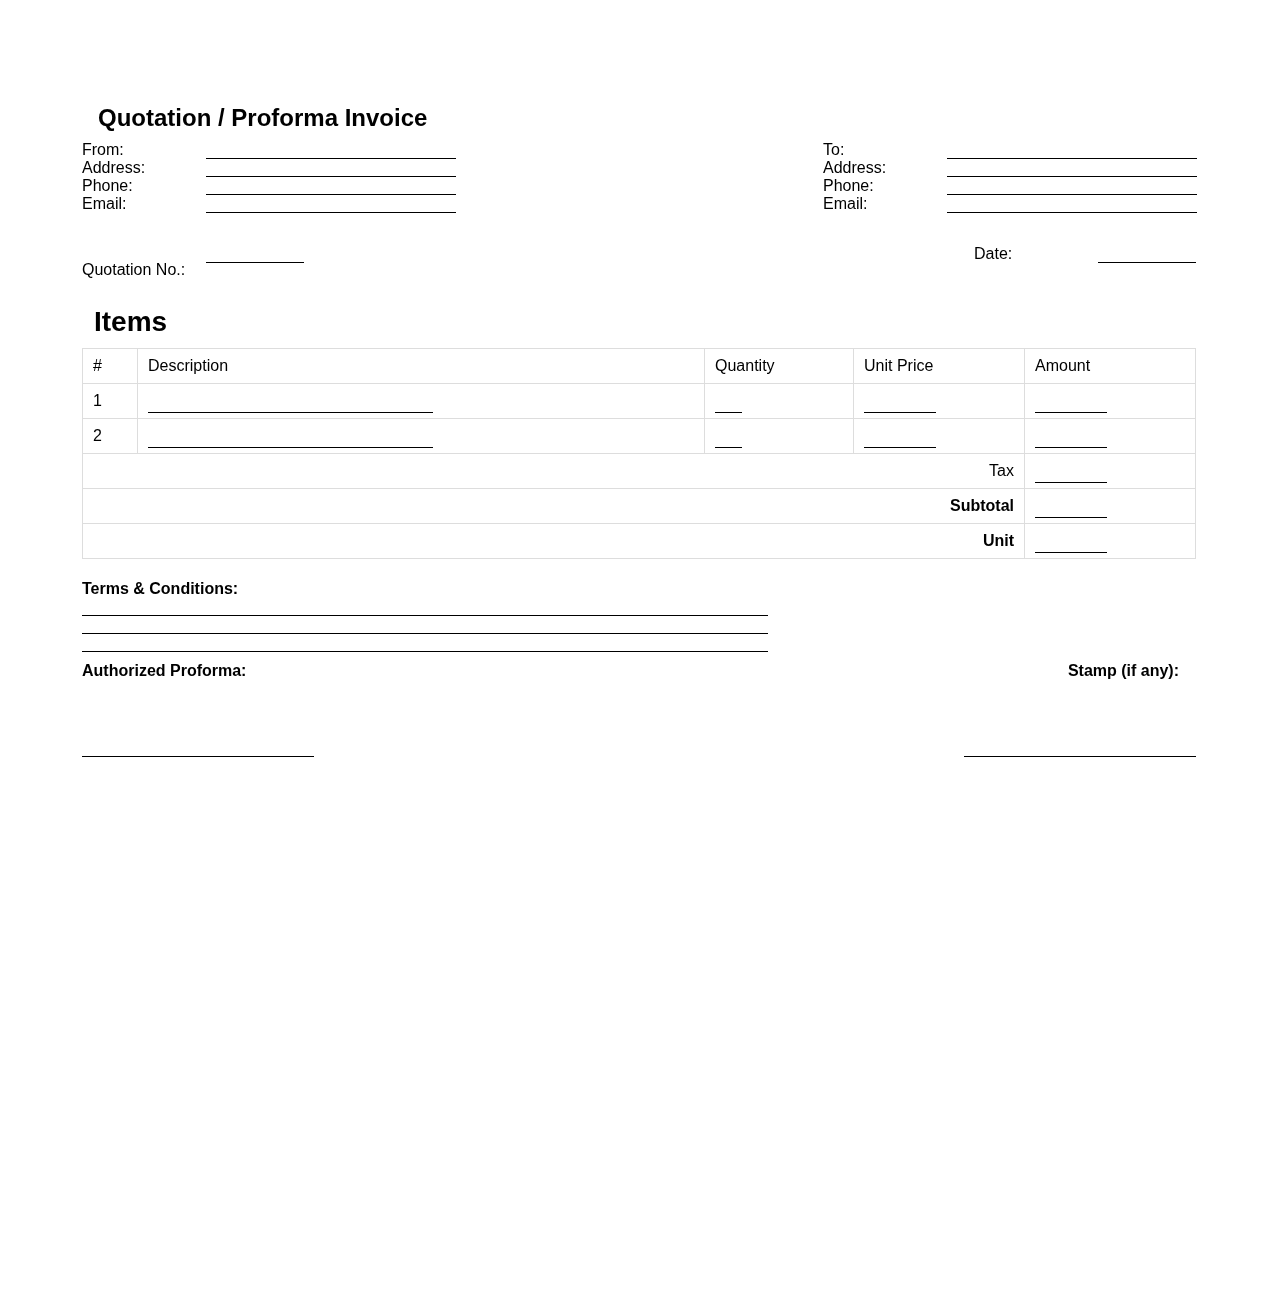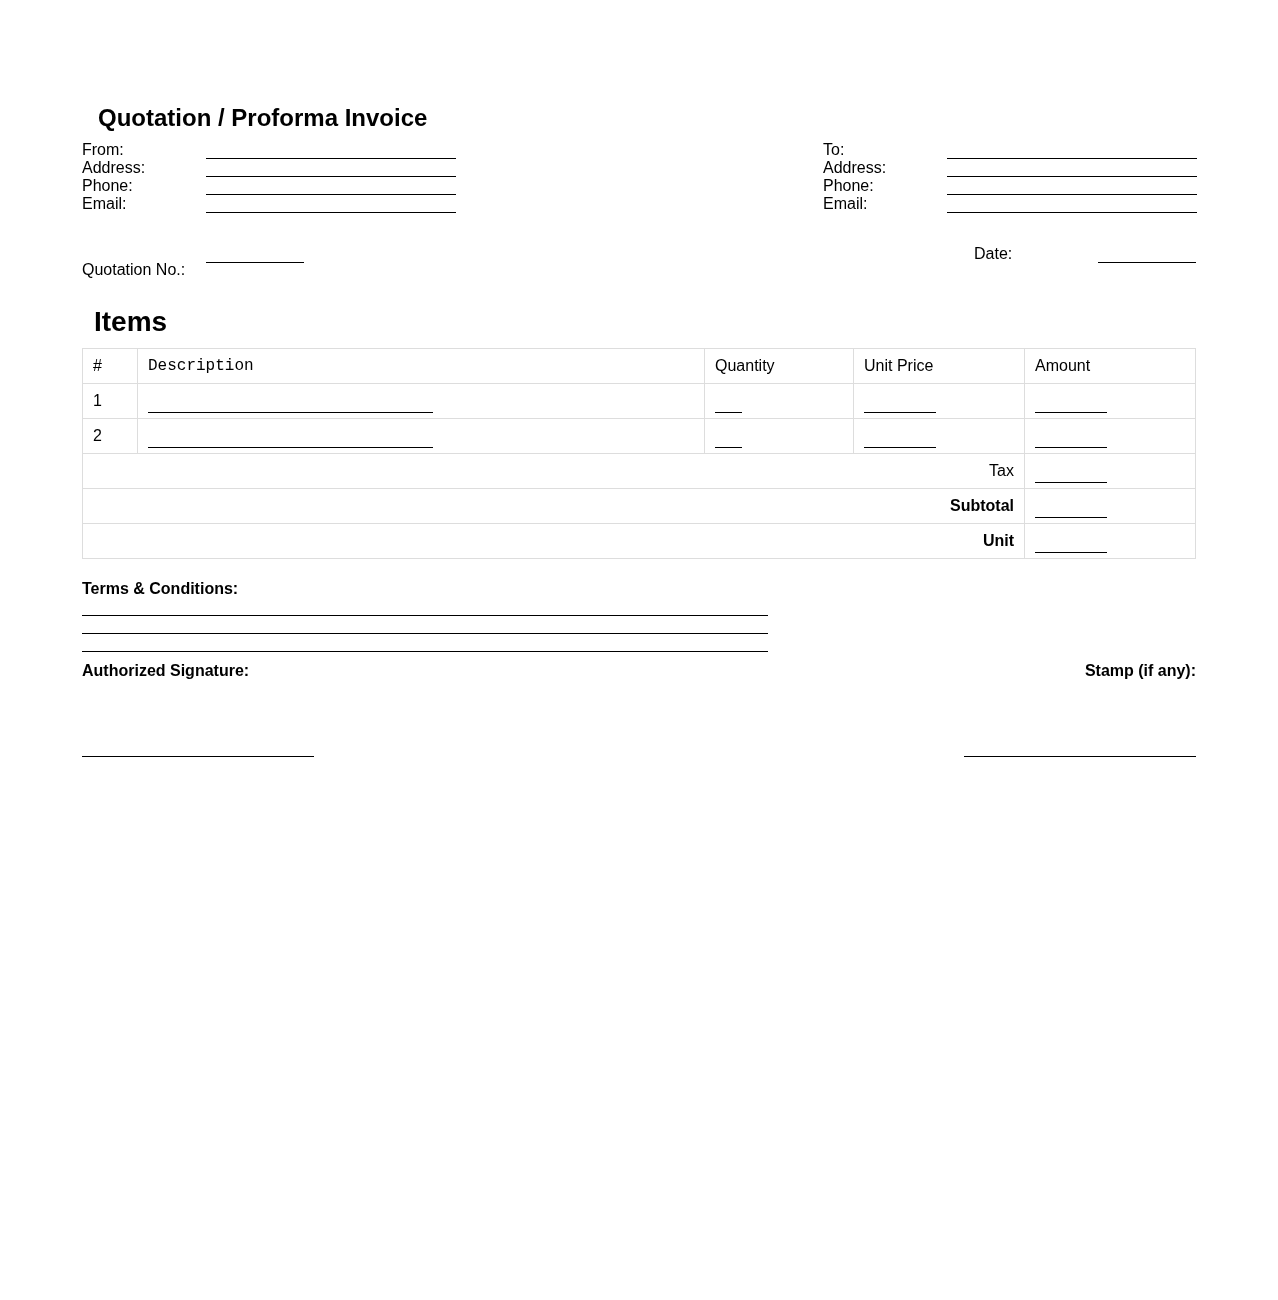--- a/index.html
+++ b/index.html
@@ -33,33 +33,33 @@
     table.items {
       position: absolute; top: 348px; left: 0; width: 1114px;
       border-collapse: collapse; font-size: 16px;
     }
     table.items th, table.items td {
       border: 1px solid #dddddd; height: 34px; padding: 0 10px;
       text-align: left; font-weight: normal; vertical-align: middle;
     }
     table.items .blank { display: inline-block; border-bottom: 1px solid #000; height: 16px; vertical-align: middle; margin-top: 6px; }
     .c-num { width: 34px; }
-    .c-desc { width: 546px; font-family: Liberation Mono, monospace; }
+    .c-desc { width: 546px; }
     .c-qty { width: 128px; }
     .c-unit { width: 150px; }
     .c-amt { width: 150px; }
     table.items td.sumlbl { text-align: right; }
     table.items td.bold { font-weight: bold; }
     .terms { position: absolute; top: 580px; left: 0; width: 686px; }
     .terms .title { font-size: 16px; font-weight: bold; line-height: 18px; }
     .terms .tline { height: 17px; border-bottom: 1px solid #000; width: 686px; }
     .terms .tline.first { height: 17px; }
     .sig { position: absolute; top: 662px; font-size: 16px; font-weight: bold; line-height: 18px; white-space: nowrap; }
     .sig.left { left: 0; }
-    .sig.right { right: 0; text-align: center; }
+    .sig.right { right: 17px; text-align: center; }
     .sigline { position: absolute; top: 756px; height: 0; border-bottom: 1px solid #000; }
     .sigline.left { left: 0; width: 232px; }
     .sigline.right { right: 0; width: 232px; }
   </style>
 </head>
 <body>
 
 <div class="page">
 
   <h1>Quotation / Proforma Invoice</h1>
@@ -154,19 +154,19 @@
     </tbody>
   </table>
 
   <div class="terms">
     <div class="title">Terms &amp; Conditions:</div>
     <div class="tline first"></div>
     <div class="tline"></div>
     <div class="tline"></div>
   </div>
 
-  <div class="sig left">Authorized Signature:</div>
+  <div class="sig left">Authorized Proforma:</div>
   <div class="sig right">Stamp (if any):</div>
 
   <div class="sigline left"></div>
   <div class="sigline right"></div>
 
 </div>
 
 </body></html>

